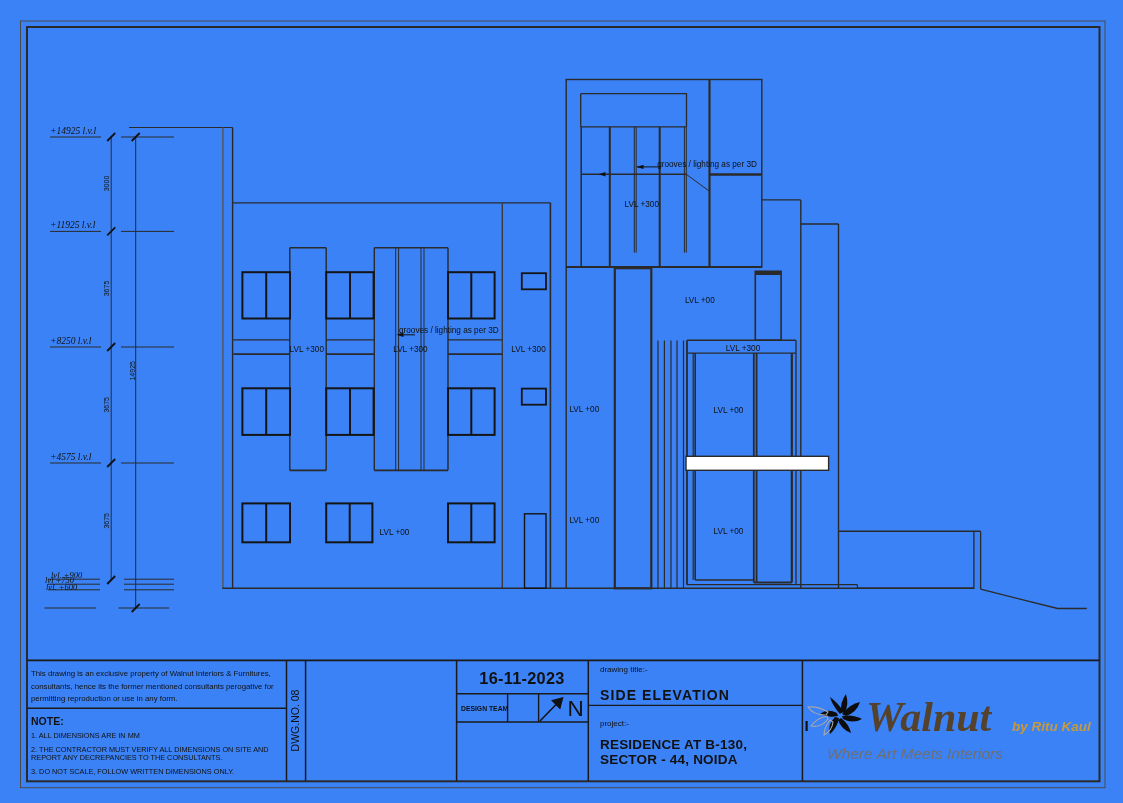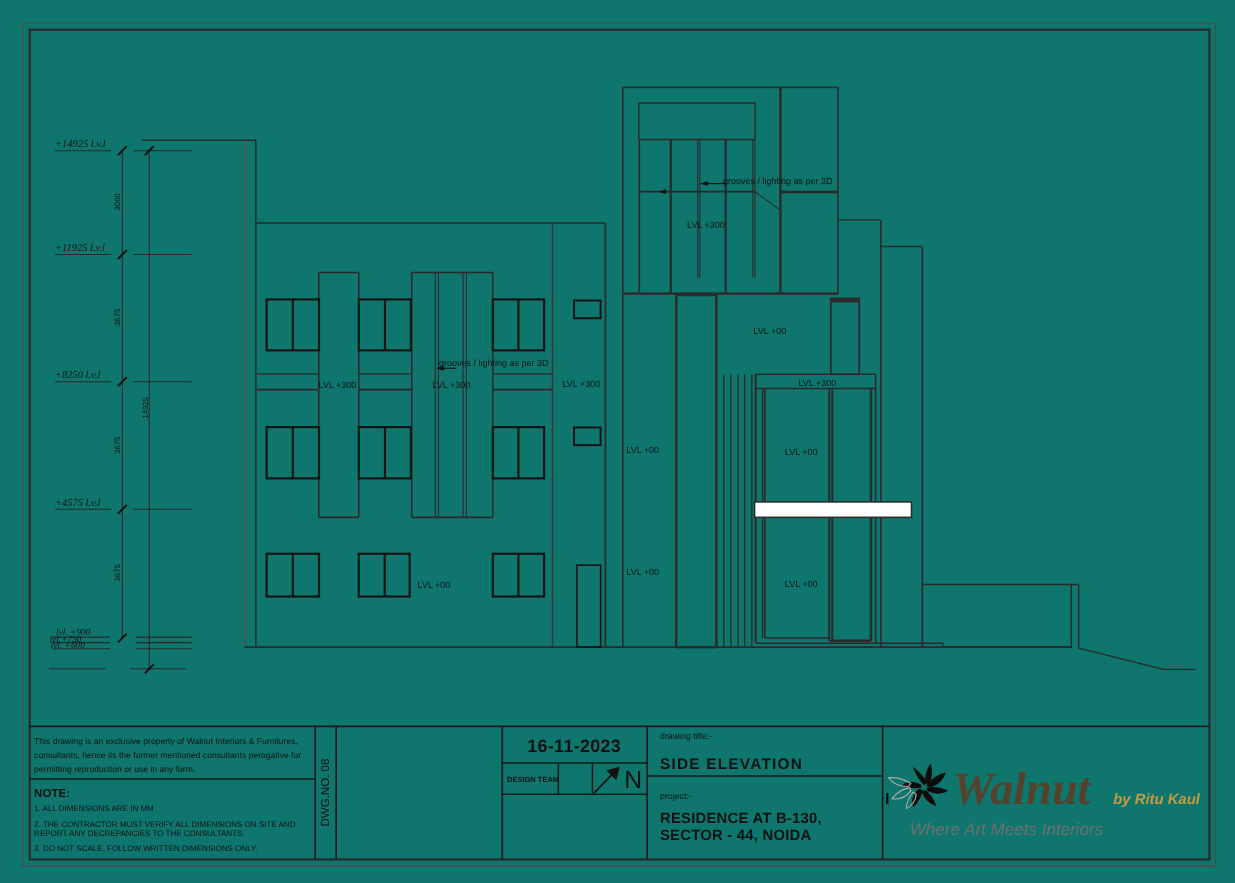--- a/index.html
+++ b/index.html
@@ -1,16 +1,16 @@
 <!DOCTYPE html>
 <html><head>
 <meta charset="utf-8">
 <style>
   html,body{margin:0;padding:0;background:#ffffff;}
-  #page{position:relative;width:1123px;height:803px;background:#0f766e;overflow:hidden;}
+  #page{position:relative;width:1123px;height:803px;background:#3b82f6;overflow:hidden;}
   svg{position:absolute;left:0;top:0;}
   text{font-family:"Liberation Sans", sans-serif;fill:#111;}
   .lvl{font-size:8.2px;}
   .dim{font-size:7px;}
   .ser{font-family:"Liberation Serif", serif;font-style:italic;font-size:9.5px;}
   .ser2{font-family:"Liberation Serif", serif;font-style:italic;font-size:8.5px;}
 </style>
 </head>
 <body>
 <div id="page">

